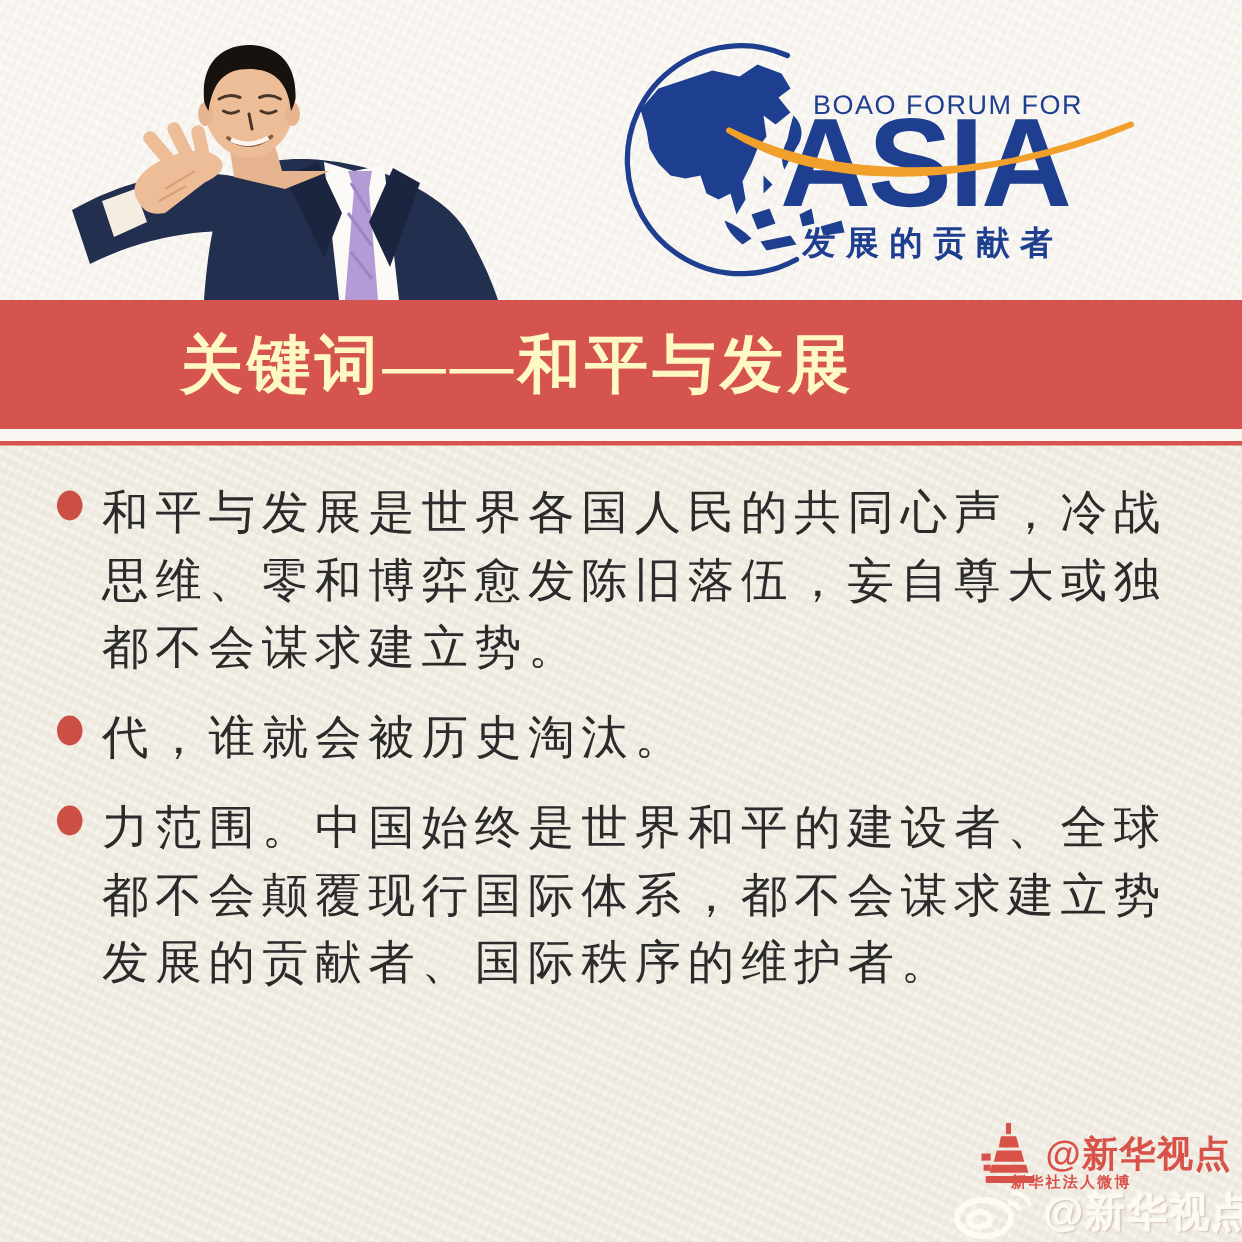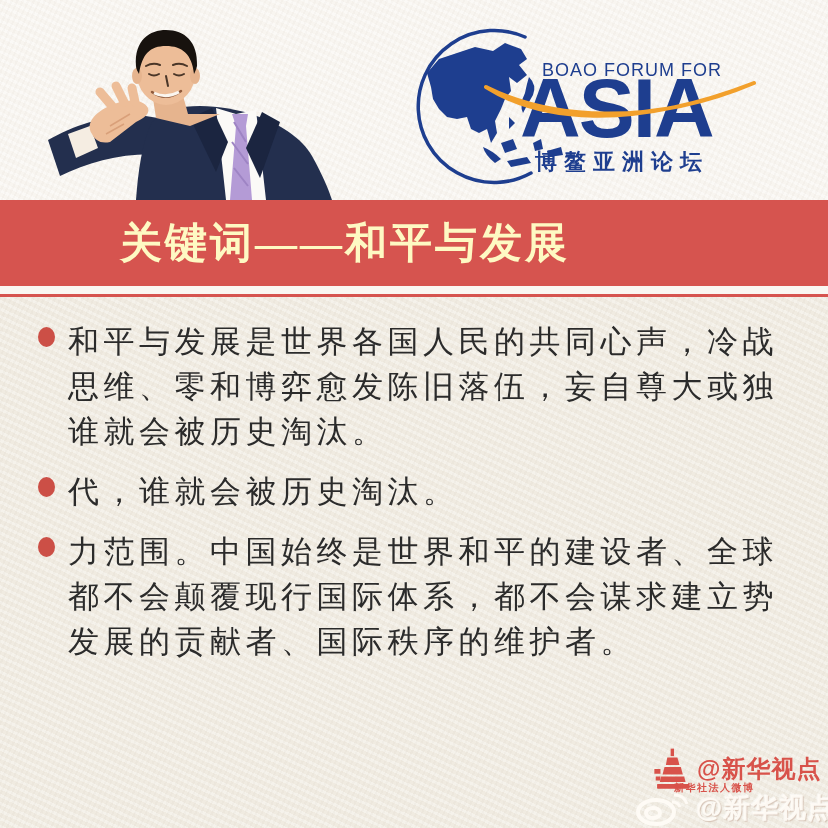--- a/index.html
+++ b/index.html
@@ -165,37 +165,37 @@
           <path d="M102,136 L122,132 L126,138 L106,142 Z"></path>
           <path d="M128,118 L136,114 L138,124 L130,126 Z"></path>
           <path d="M142,126 L156,122 L158,130 L144,132 Z"></path>
         </g>
       </svg>
       <div class="logo-top-text">BOAO FORUM FOR</div>
       <div class="logo-main-text">ASIA</div>
       <svg class="swoosh-svg" viewBox="0 0 300 55" aria-hidden="true">
         <path d="M16,12 C70,46 160,56 284,8 C180,52 80,44 16,12 Z" fill="#f2a02c" stroke="#f2a02c" stroke-width="4" stroke-linejoin="round"></path>
       </svg>
-      <div class="logo-cn-text">博鳌亚洲论坛</div>
+      <div class="logo-cn-text">发展的贡献者</div>
     </div>
   </div>
 
   <div class="banner">
     <div class="banner-title">关键词——和平与发展</div>
   </div>
   <div class="sep-white"></div>
   <div class="sep-red"></div>
 
   <div class="content">
 
     <div class="bullet-item">
       <span class="bullet-dot"></span>
       <div class="bullet-line">和平与发展是世界各国人民的共同心声，冷战</div>
       <div class="bullet-line">思维、零和博弈愈发陈旧落伍，妄自尊大或独</div>
-      <div class="bullet-line">谁就会被历史淘汰。</div>
+      <div class="bullet-line">都不会谋求建立势。</div>
     </div>
 
     <div class="bullet-item">
       <span class="bullet-dot"></span>
       <div class="bullet-line">代，谁就会被历史淘汰。</div>
     </div>
 
     <div class="bullet-item">
       <span class="bullet-dot"></span>
       <div class="bullet-line">力范围。中国始终是世界和平的建设者、全球</div>

